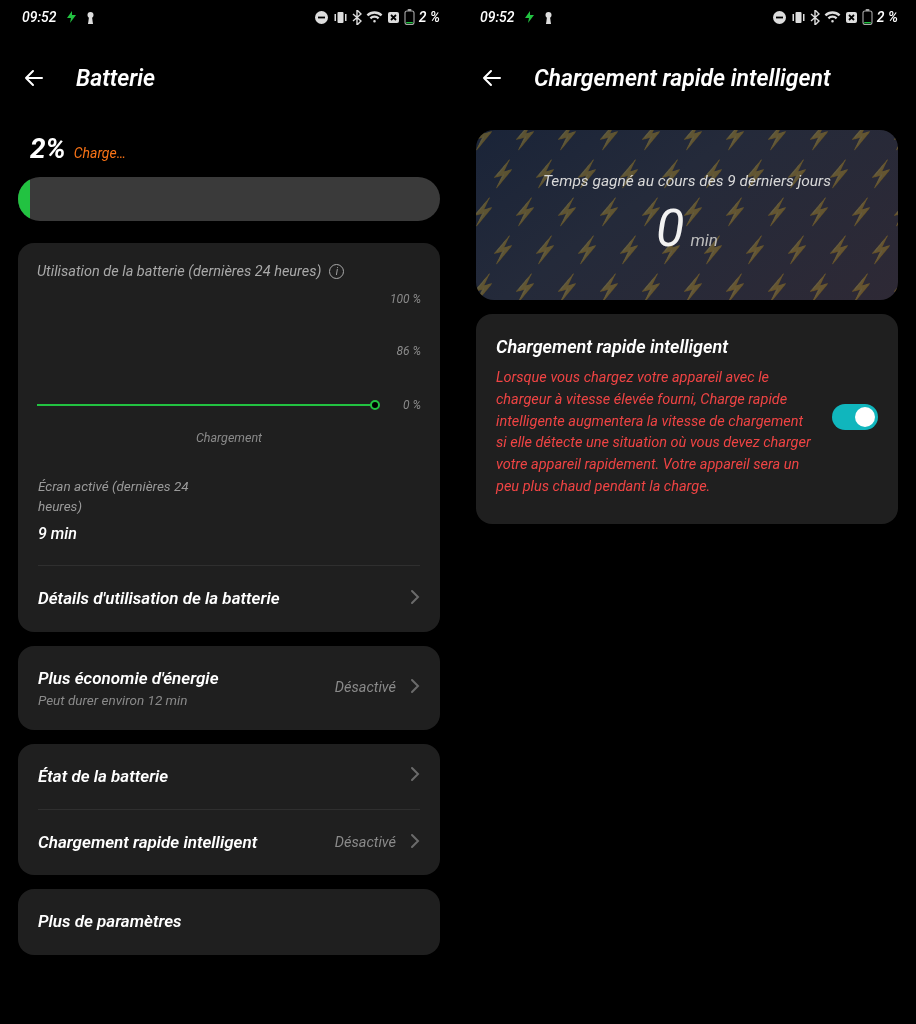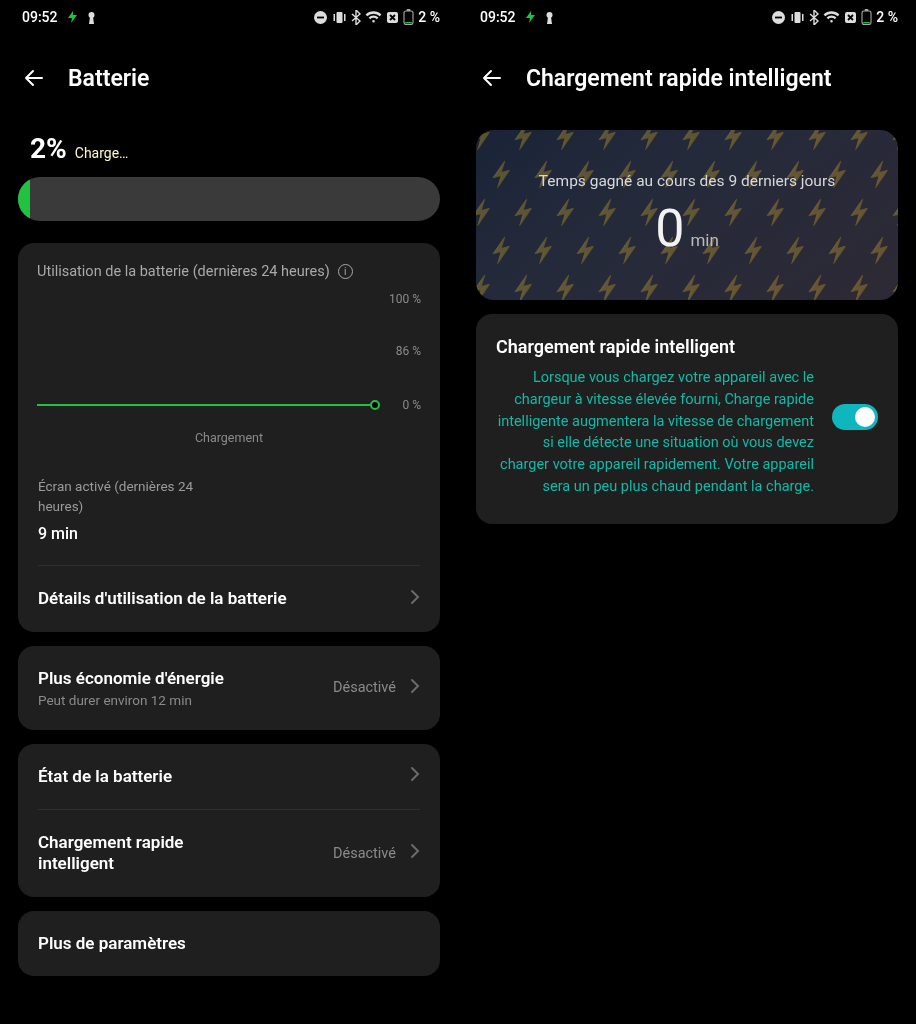--- a/index.html
+++ b/index.html
@@ -1,30 +1,30 @@
 <!DOCTYPE html>
 <html><head>
 <meta charset="utf-8">
 <style>
   * { margin:0; padding:0; box-sizing:border-box; font-family: -apple-system, Roboto, "Segoe UI", sans-serif; }
   body { background:#000; color:#e8e8e8; width:916px; height:1024px; overflow:hidden; display:flex; }
-  .screen { width:458px; height:1011px; background:#000; position:relative; overflow:hidden; }
+  .screen { width:458px; height:1011px; background:#000; position:relative; overflow:hidden;font-style:italic; }
   .status-bar { height:34px; display:flex; align-items:center; justify-content:space-between; padding:0 18px 0 22px; font-size:14px; font-weight:500; color:#fff; }
   .status-left { display:flex; align-items:center; gap:10px; }
   .status-right { display:flex; align-items:center; gap:4px; }
   .sb-ico { display:inline-flex; align-items:center; }
-  .header { display:flex; align-items:center; gap:20px; padding:30px 20px 24px 20px; }
+  .header { display:flex; align-items:center; gap:28px; padding:30px 20px 24px 20px; }
   .back-btn { width:28px; height:28px; display:flex; align-items:center; justify-content:center; color:#fff; }
   .header h1 { font-size:23px; font-weight:600; color:#fff; }
   .content { padding:0 18px; }
 
   
   .pct-row { display:flex; align-items:baseline; gap:8px; padding:16px 12px 6px; }
   .pct { font-size:28px; font-weight:700; color:#fff; }
-  .pct-sub { font-size:14px; color:#fef9c3; }
+  .pct-sub { font-size:14px; color:#f97316; }
   .bar { height:44px; background:#3a3a3a; border-radius:22px; margin:6px 0 22px 0; position:relative; overflow:hidden; }
   .bar-fill { position:absolute; left:0; top:0; bottom:0; width:2.8%; background:#22c241; border-radius:22px 0 0 22px; }
 
   .card { background:#1f1f1f; border-radius:16px; margin-bottom:14px; }
   .card-pad { padding:20px 19px; }
   .usage-title { font-size:14.5px; color:#a9a9a9; display:flex; align-items:center; gap:8px; }
   .info-ico { width:15px; height:15px; border:1.4px solid #a9a9a9; border-radius:50%; display:inline-flex; align-items:center; justify-content:center; font-size:10px; color:#a9a9a9; }
   .chart { position:relative; height:130px; margin-top:14px; }
   .chart-lbl { position:absolute; right:0; font-size:12px; color:#8a8a8a; }
   .chart-line { position:absolute; left:0; right:48px; bottom:18px; height:2px; background:#22c241; }
@@ -44,21 +44,21 @@
   .time-card { position:relative; height:170px; border-radius:18px; margin:14px 18px; background:linear-gradient(145deg,#1a2438 0%, #242a3a 40%, #2e2935 100%); overflow:hidden; display:flex; flex-direction:column; align-items:center; justify-content:center; }
   .bolt-grid { position:absolute; inset:0; opacity:0.28; }
   .bolt { position:absolute; color:#4a5f95; font-size:22px; transform:rotate(-15deg); }
   .time-card-title { font-size:15.5px; color:#d8d8d8; text-align:center; z-index:1; }
   .time-big { display:flex; align-items:baseline; gap:6px; margin-top:8px; z-index:1; }
   .time-num { font-size:52px; font-weight:400; color:#f2f2f2; }
   .time-unit { font-size:17px; color:#bcbcbc; }
   .toggle-card { background:#1f1f1f; border-radius:16px; margin:12px 18px; padding:22px 20px 26px; display:flex; gap:18px; align-items:center; }
   .toggle-text { flex:1; }
   .toggle-title { font-size:18px; font-weight:600; color:#fff; margin-bottom:10px; }
-  .toggle-desc { font-size:14.5px; line-height:1.5; color:#14b8a6;text-align:right; }
+  .toggle-desc { font-size:14.5px; line-height:1.5; color:#ef4444; }
   .switch { width:46px; height:26px; border-radius:13px; background:#10b6bd; position:relative; flex-shrink:0; }
   .switch-knob { position:absolute; right:3px; top:3px; width:20px; height:20px; border-radius:50%; background:#fff; }
 </style>
 </head>
 <body>
 
 <div class="screen">
   <div class="status-bar">
     <div class="status-left">
       <span>09:52</span>

